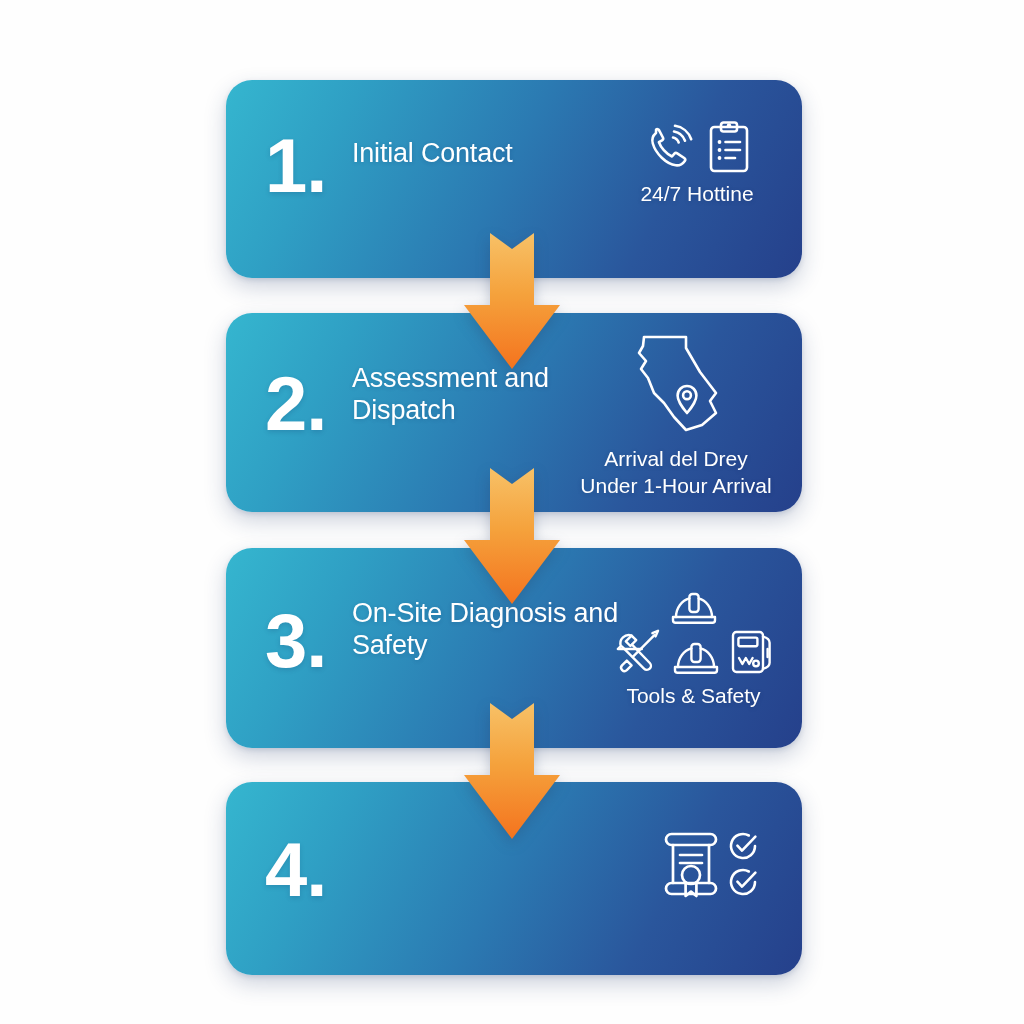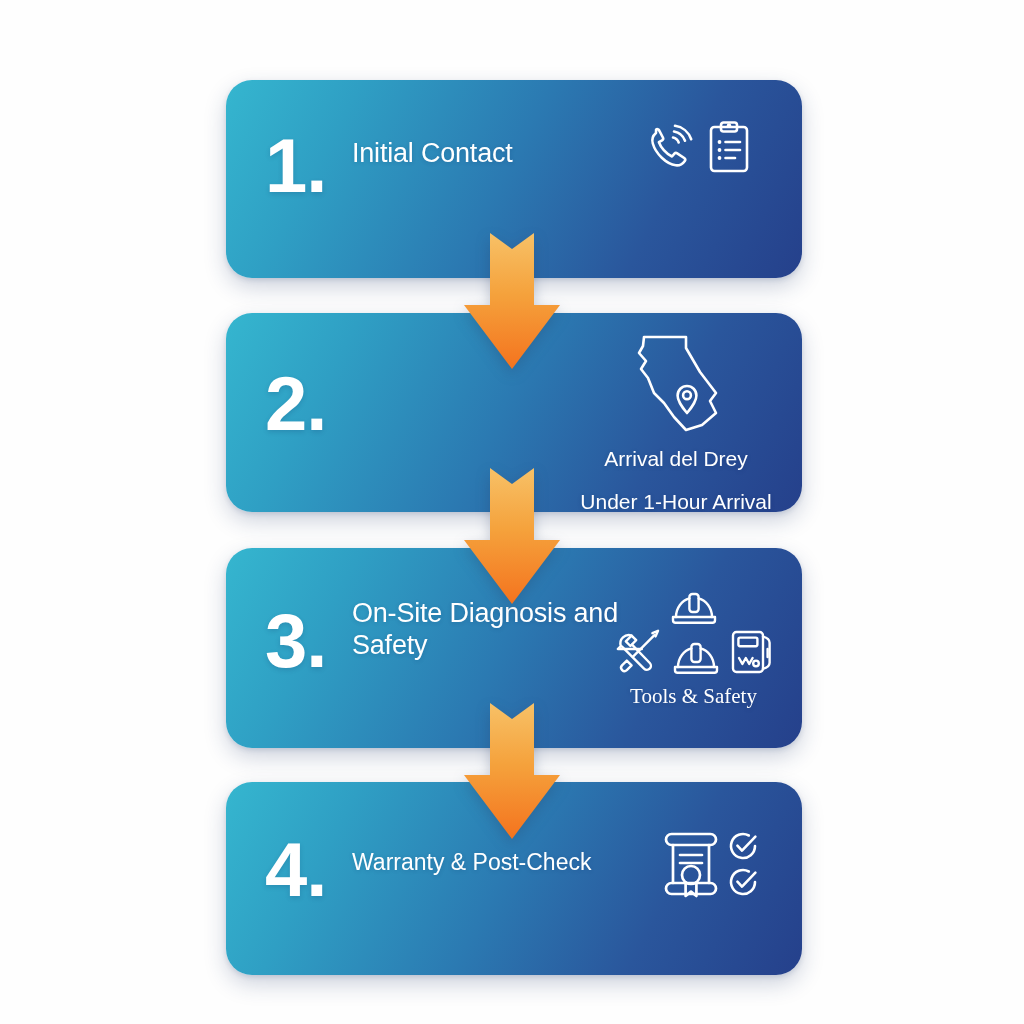--- a/index.html
+++ b/index.html
@@ -101,21 +101,21 @@
   .icon-caption {
     color: #ffffff;
     font-size: 21px;
     line-height: 1.28;
     white-space: nowrap;
     margin-top: 7px;
     text-shadow: 0 1px 4px rgba(15, 45, 95, 0.25);
   }
   .c1-icons { top: 40px; left: 386px; width: 170px; }
   .c2-icons { top: 18px; left: 330px; width: 240px; }
-  .c3-icons { top: 42px; left: 370px; width: 195px; font-family: Liberation Serif, serif; }
+  .c3-icons { top: 42px; left: 370px; width: 195px; }
   .c4-icons { top: 48px; left: 408px; width: 150px; }
 
   .svg-ico { display: block; }
 
   
   .arrow {
     position: absolute;
     left: 464px;
     width: 96px;
     height: 136px;
@@ -149,37 +149,41 @@
             <rect x="15" y="2.5" width="16" height="9" rx="2.5"></rect>
             <circle cx="23" cy="5.5" r="2.2" fill="#ffffff" stroke="none"></circle>
             <circle cx="13.5" cy="22" r="1.9" fill="#ffffff" stroke="none"></circle>
             <circle cx="13.5" cy="30" r="1.9" fill="#ffffff" stroke="none"></circle>
             <circle cx="13.5" cy="38" r="1.9" fill="#ffffff" stroke="none"></circle>
             <line x1="19.5" y1="22" x2="34" y2="22"></line>
             <line x1="19.5" y1="30" x2="34" y2="30"></line>
             <line x1="19.5" y1="38" x2="29" y2="38"></line>
           </svg>
         </div>
+        <div class="icon-caption">24/7 Hottine</div>
       </div>
     </div>
   </div>
 
   <div class="step-card card-2">
     <div class="card-inner">
       <div class="step-num">2.</div>
+      <div class="text-block">
+        <div class="step-title">Assessment and Dispatch</div>
+      </div>
       <div class="icon-cluster c2-icons">
         <div class="icon-row">
           <svg class="svg-ico" width="104" height="108" viewBox="0 0 104 108" fill="none" stroke="#ffffff" stroke-width="2.6" stroke-linecap="round" stroke-linejoin="round">
             <path d="M20 6 L62 6 L62 17 L76 41 L92 62 L86 70 L92 82 L78 94 L62 99 L50 86 L40 72 L30 62 L24 47 L17 38 L22 30 L15 22 L19 15 Z"></path>
             <path d="M63 55c-5.2 0-9.4 4.2-9.4 9.4 0 6.8 9.4 17.6 9.4 17.6s9.4-10.8 9.4-17.6c0-5.2-4.2-9.4-9.4-9.4z"></path>
             <circle cx="63" cy="64.2" r="3.9"></circle>
           </svg>
         </div>
         <div class="icon-caption">Arrival del Drey</div>
-        <div class="icon-caption" style="margin-top:16px">Under 1-Hour Arrival</div>
+        <div class="icon-caption" style="margin-top:0">Under 1-Hour Arrival</div>
       </div>
     </div>
   </div>
 
   <div class="step-card card-3">
     <div class="card-inner">
       <div class="step-num">3.</div>
       <div class="text-block">
         <div class="step-title">On-Site Diagnosis and Safety</div>
       </div>
@@ -218,21 +222,20 @@
         </div>
         <div class="icon-caption">Tools &amp; Safety</div>
       </div>
     </div>
   </div>
 
   <div class="step-card card-4">
     <div class="card-inner">
       <div class="step-num">4.</div>
       <div class="text-block">
-        <div class="step-sub-inline">Warranty &amp; Post-Check</div>
       </div>
       <div class="icon-cluster c4-icons">
         <div class="icon-row" style="align-items:center;gap:6px;">
           <svg class="svg-ico" width="62" height="68" viewBox="0 0 62 68" fill="none" stroke="#ffffff" stroke-width="2.7" stroke-linecap="round" stroke-linejoin="round">
             <rect x="6" y="4" width="50" height="11" rx="5.5"></rect>
             <rect x="6" y="53" width="50" height="11" rx="5.5"></rect>
             <line x1="13" y1="15" x2="13" y2="53"></line>
             <line x1="49" y1="15" x2="49" y2="53"></line>
             <line x1="20" y1="25" x2="42" y2="25"></line>
             <line x1="20" y1="33" x2="42" y2="33"></line>

